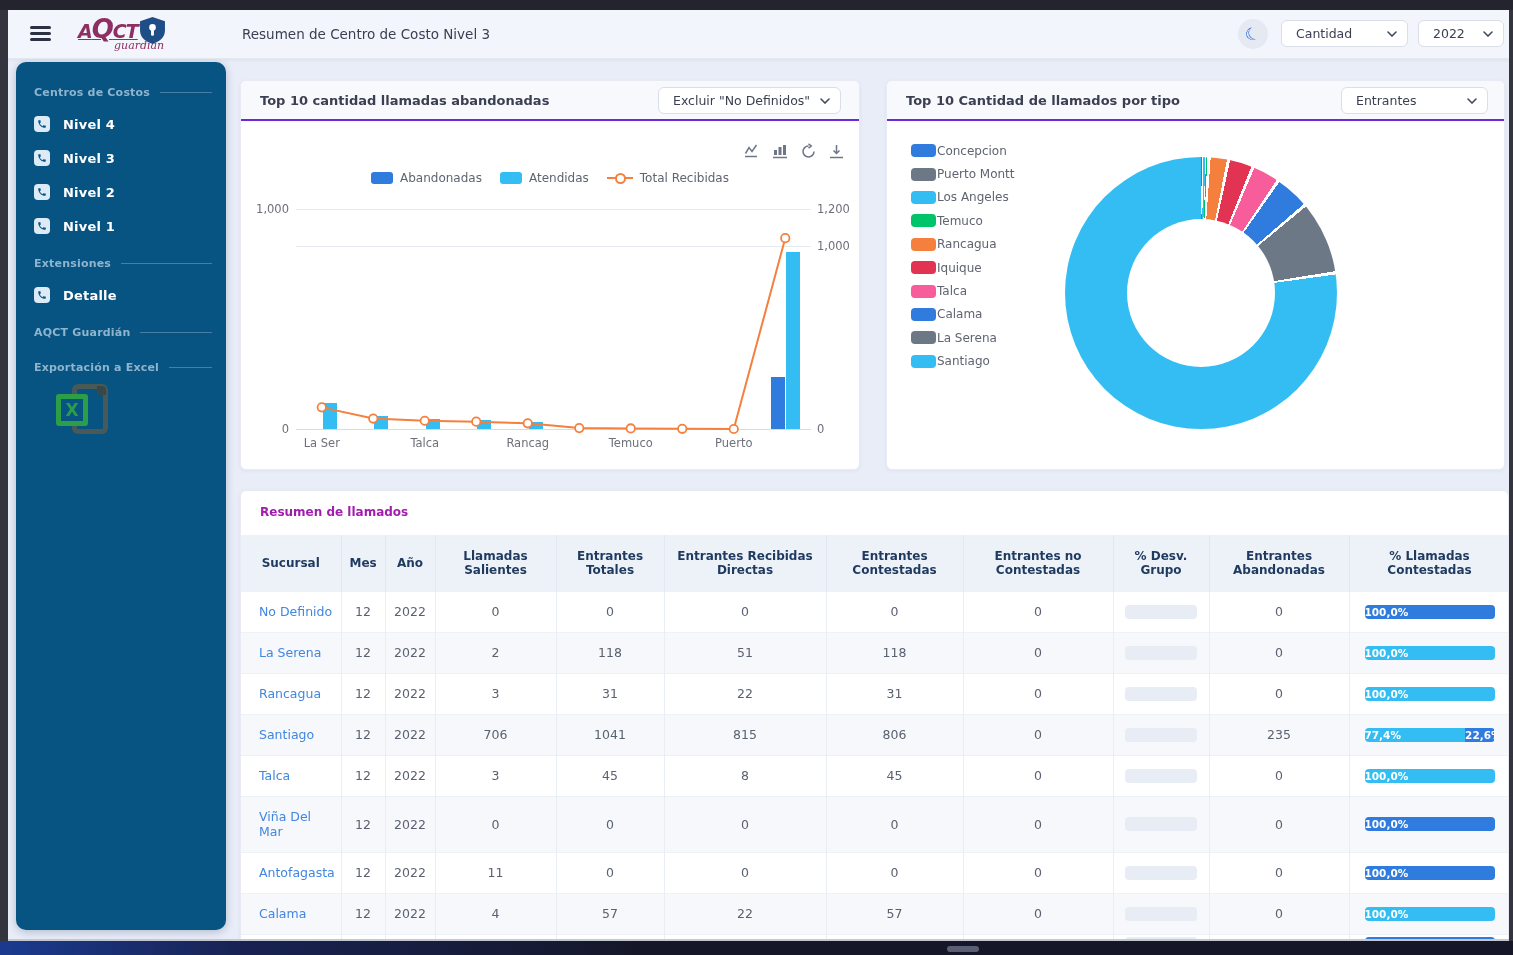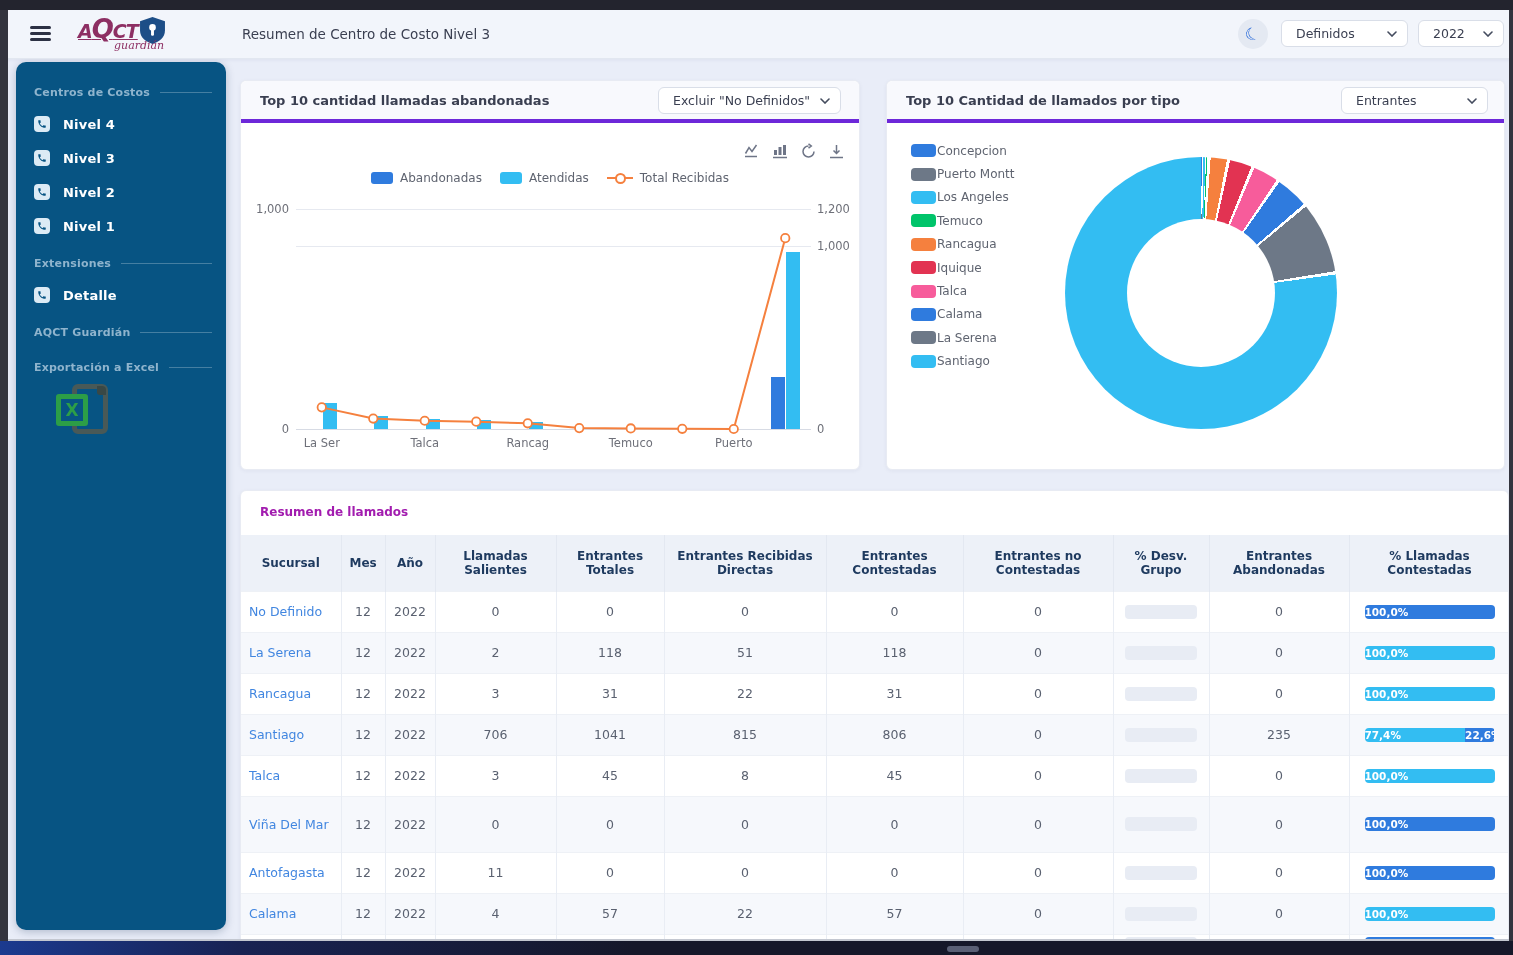--- a/index.html
+++ b/index.html
@@ -48,21 +48,21 @@
     border-left:2px solid #fff;border-bottom:2px solid #fff;padding:0 1px 1px 2px;box-sizing:border-box;}
   .dash-icon i{display:block;width:2.5px;background:#fff;}
   .excel-icon{position:relative;width:52px;height:58px;margin:10px 0 0 40px;cursor:pointer;opacity:.95;}
   .excel-doc{position:absolute;right:0;top:0;width:26px;height:40px;border:5px solid #4d5a55;border-radius:6px;}
   .excel-fold{position:absolute;right:2px;top:2px;width:9px;height:9px;background:#3c4843;border-radius:0 4px 0 3px;}
   .excel-sq{position:absolute;left:0;top:10px;width:22px;height:22px;border:5px solid #2fa344;border-radius:3px;
     display:flex;align-items:center;justify-content:center;color:#2fa344;font-weight:800;font-size:17px;background:#075483;}
   
   .card{position:absolute;background:#fff;border:1px solid #e8ebf3;border-radius:6px;
     box-shadow:0 1px 4px rgba(30,40,80,.05);box-sizing:border-box;z-index:5;}
-  .card-head{position:relative;height:38px;background:#f8f9fd;border-bottom:4px solid #6d28d9;
+  .card-head{position:relative;height:38px;background:#f8f9fd;border-bottom:2px solid #6d28d9;
     border-radius:6px 6px 0 0;display:flex;align-items:center;}
   .card-title{margin-left:19px;font-size:13px;font-weight:600;color:#3a3f51;}
   .toolbox{position:absolute;top:62px;right:14px;display:flex;gap:11px;z-index:6;}
   .toolbox svg{cursor:pointer;}
   .legend-row{position:absolute;left:0;top:90px;width:100%;display:flex;justify-content:center;
     align-items:center;gap:18px;font-size:12px;color:#5f6470;}
   .legend-row .sw{width:22px;height:12px;border-radius:3px;display:inline-block;}
   .lineleg{position:relative;width:26px;height:12px;}
   .lineleg .ln{position:absolute;left:0;top:5px;width:26px;height:2px;background:#F5803E;}
   .lineleg .ci{position:absolute;left:8px;top:1px;width:7px;height:7px;border:2px solid #F5803E;border-radius:50%;background:#fff;}
@@ -79,21 +79,21 @@
   .donut-hole{position:absolute;background:#fff;border-radius:50%;}
   
   .tbl-card-title{position:absolute;left:19px;top:14px;font-size:12px;font-weight:600;color:#a21caf;}
   table.summary{border-collapse:collapse;table-layout:fixed;width:1269px;position:absolute;left:0;top:44px;
     font-size:12.5px;color:#5a6170;}
   table.summary th{background:#edf1f8;font-weight:600;color:#1e3a5f;font-size:12px;height:56px;
     border-right:1px solid #e3e8f1;padding:0 8px;box-sizing:border-box;}
   table.summary td{text-align:center;border-right:1px solid #e9edf4;border-top:1px solid #eef1f6;
     height:41px;padding:0 6px;box-sizing:border-box;}
   table.summary tr.alt td{background:#f6f8fc;}
-  table.summary td.suc{text-align:left;padding-left:8px;}
+  table.summary td.suc{text-align:left;padding-left:18px;}
   table.summary td.suc span{color:#4186E0;cursor:pointer;}
   .pill{width:72px;height:14px;background:#e8ecf4;border-radius:4px;margin:0 auto;}
   .pbadge{width:130px;height:14px;border-radius:4px;overflow:hidden;display:flex;margin:0 auto;}
   .pbadge i{display:block;height:100%;font-style:normal;color:#fff;font-size:10.5px;font-weight:600;
     line-height:14px;text-align:left;white-space:nowrap;overflow:hidden;}
   tr.partial td{height:12px;border-top:1px solid #eef1f6;vertical-align:top;padding-top:2px;}
 </style>
 </head>
 <body>
 
@@ -124,21 +124,21 @@
       <path d="M12 0 L24 4 V13 C24 20 18 24 12 26 C6 24 0 20 0 13 V4 Z" fill="#1d4e87"></path>
       <circle cx="12" cy="10" r="3.2" fill="#fff"></circle>
         <rect x="10.6" y="11.5" width="2.8" height="6.5" rx="1.2" fill="#fff"></rect>
     </svg>
   </div>
   <div class="page-title" style="z-index:25;">Resumen de Centro de Costo Nivel 3</div>
   <div class="moon-btn" style="z-index:25;">
       <span class="moon-glyph">☾</span>
     </div>
   <div class="select-box" style="left:1281px;top:20px;width:127px;z-index:25;">
-    <span>Definidos</span>
+    <span>Cantidad</span>
     <svg class="chev" viewBox="0 0 10 6">
         <path d="M1 1 L5 5 L9 1" fill="none" stroke="#444c5e" stroke-width="1.6" stroke-linecap="round"></path>
       </svg>
   </div>
   <div class="select-box" style="left:1418px;top:20px;width:86px;z-index:25;">
     <span>2022</span>
     <svg class="chev" viewBox="0 0 10 6">
         <path d="M1 1 L5 5 L9 1" fill="none" stroke="#444c5e" stroke-width="1.6" stroke-linecap="round"></path>
       </svg>
   </div>

